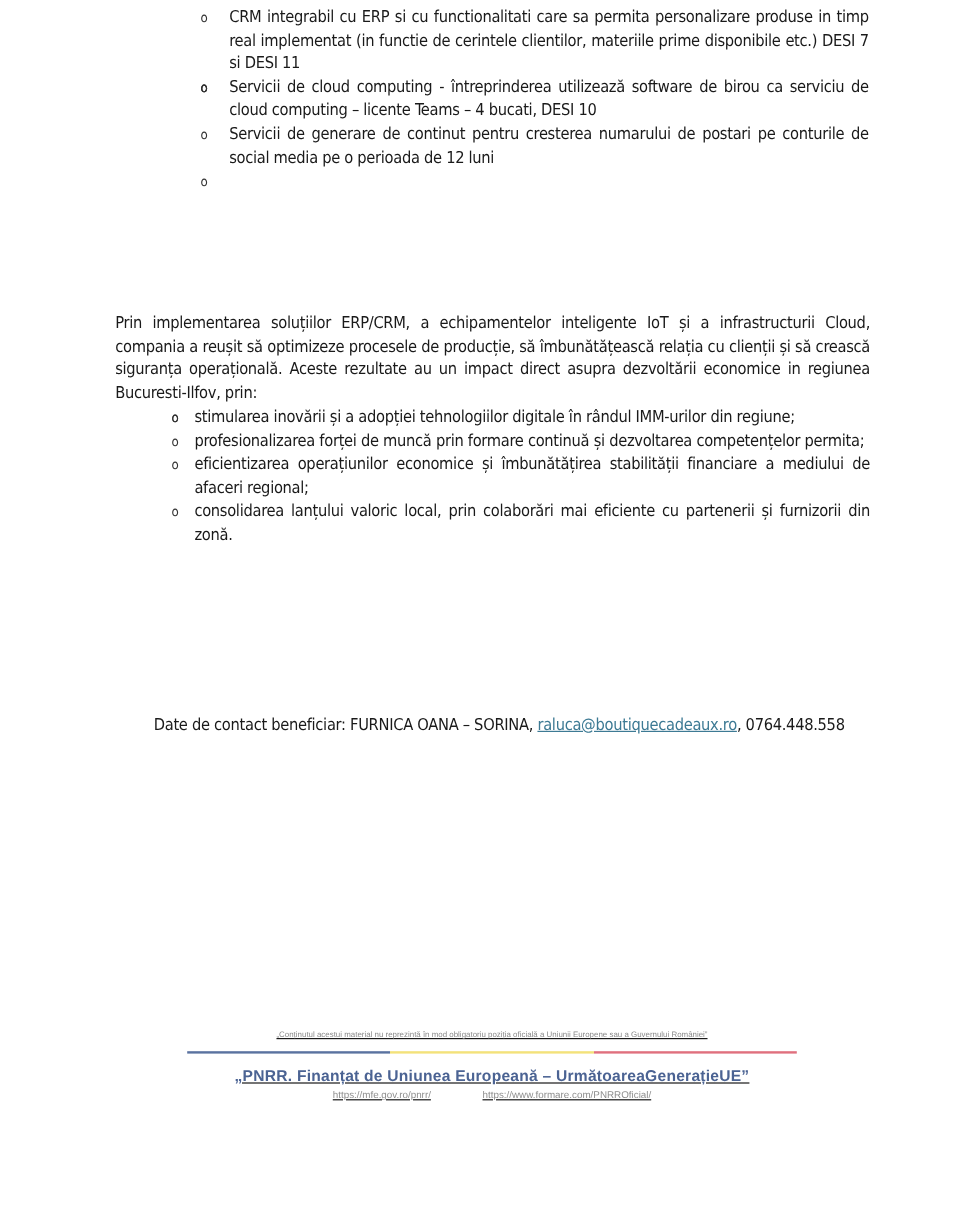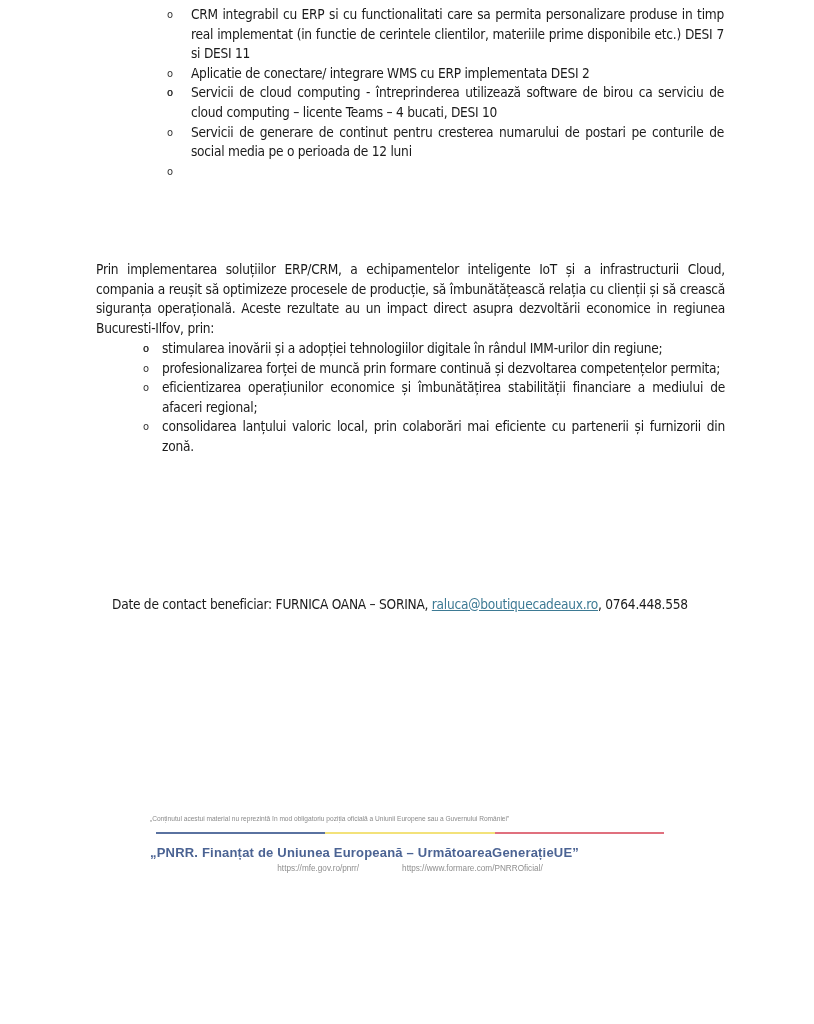--- a/index.html
+++ b/index.html
@@ -69,37 +69,39 @@
 
   #para-project {
     position: absolute;
     left: 96px;
     top: 516px;
     width: 629px;
     text-align: justify;
   }
   #para-contact {
     position: absolute;
-    left: 112px;
+    left: 96px;
     top: 595px;
     width: 640px;
     white-space: nowrap;
+    text-align: center;
   }
   .email-link {
     color: #3d7a94;
     text-decoration: underline;
   }
   
   #footer {
     position: absolute;
     left: 150px;
-    top: 811px;
+    top: 855px;
     width: 520px;
-    text-align: left;
+    text-align: center;
     font-family: "Liberation Sans", sans-serif;
+    text-decoration: underline;
   }
   #disclaimer {
     font-size: 6.6px;
     color: #8a8a8a;
     line-height: 10px;
     margin-top: 3px;
   }
   #color-bar {
     display: flex;
     margin: 8px 6px 0 6px;
@@ -123,21 +125,21 @@
     margin-top: 3px;
   }
 </style>
 </head>
 <body>
 
 <div class="page">
 
   <ul id="list-top" class="bullets text">
     <li><span class="bullet">o</span><span>CRM integrabil cu ERP si cu functionalitati care sa permita personalizare produse in timp real implementat (in functie de cerintele clientilor, materiile prime disponibile etc.) DESI 7 si DESI 11</span></li>
-    <li><span class="bullet">o</span><span>Aplicatie de conectare/ integrare WMS cu ERP implementata DESI 2</span></li>
+    <li><span class="bullet">o</span></li>
     <li><span class="bullet">o</span></li>
     <li><span class="bullet">o</span><span>Servicii de cloud computing - întreprinderea utilizează software de birou ca serviciu de cloud computing – licente Teams – 4 bucati, DESI 10</span></li>
     <li><span class="bullet">o</span><span>Servicii de generare de continut pentru cresterea numarului de postari pe conturile de social media pe o perioada de 12 luni</span></li>
     <li><span class="bullet">o</span></li>
   </ul>
 
   <p id="para-impact" class="text" style="margin:0">Prin implementarea soluțiilor ERP/CRM, a echipamentelor inteligente IoT și a infrastructurii Cloud, compania a reușit să optimizeze procesele de producție, să îmbunătățească relația cu clienții și să crească siguranța operațională. Aceste rezultate au un impact direct asupra dezvoltării economice in regiunea Bucuresti-Ilfov, prin:</p>
 
   <ul id="list-impact" class="bullets text">
     <li><span class="bullet">o</span></li>

